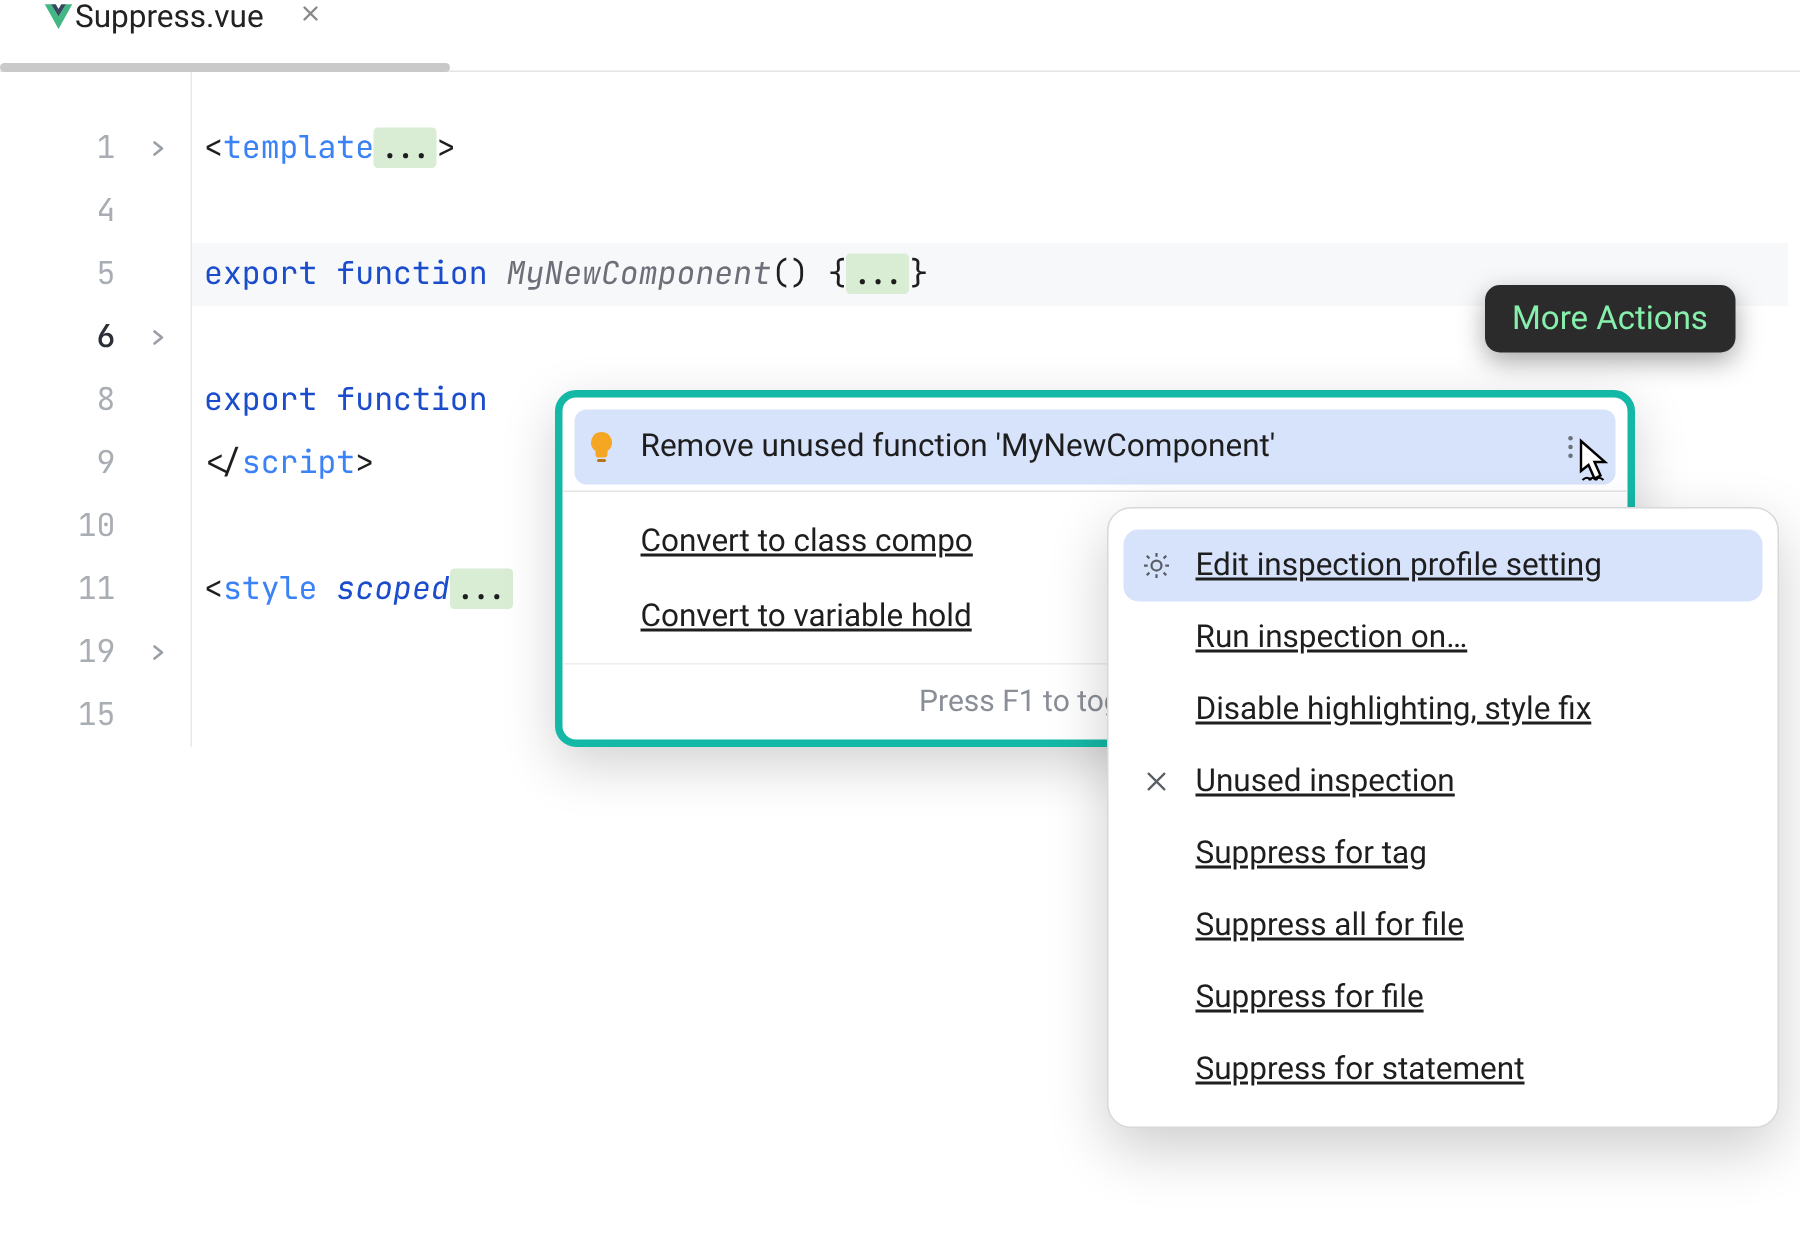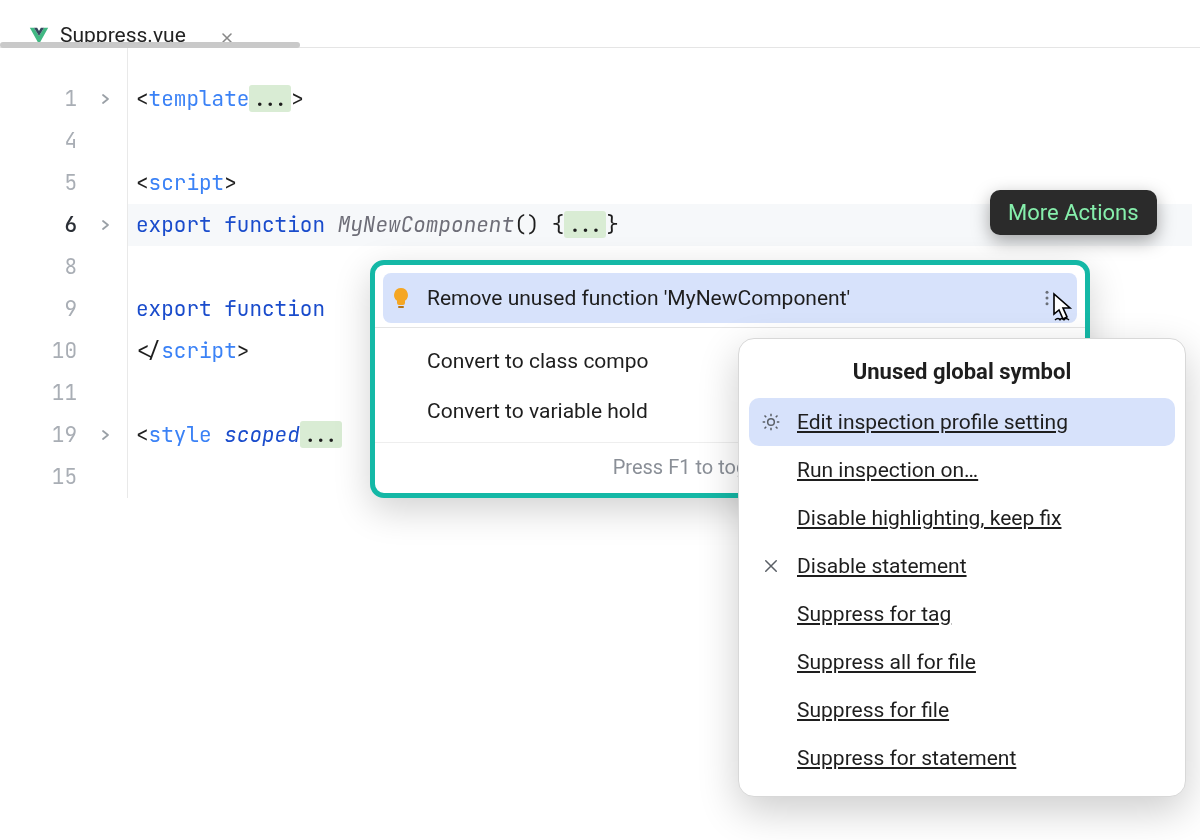--- a/index.html
+++ b/index.html
@@ -19,22 +19,21 @@
   .tab-bar {
     display: flex;
     align-items: center;
     height: 48px;
     border-bottom: 1px solid #e5e5e5;
     padding-left: 16px;
     position: relative;
   }
   .tab {
     display: flex;
-    align-items: flex-end;
-    gap: 10px;
+    align-items: flex-start;
     padding: 0 12px;
     height: 100%;
     position: relative;
   }
   .tab-icon {
     width: 22px;
     height: 22px;
     display: inline-flex;
     align-items: center;
     justify-content: center;
@@ -170,21 +169,21 @@
     display: inline-flex;
     align-items: center;
     justify-content: center;
     color: #6a6f78;
   }
   .popup-divider {
     height: 1px;
     background: #e4e4e4;
     margin: 2px 0;
   }
-  .popup-group { padding: 6px 0; }
+  .popup-group { padding: 6px 0; text-decoration: underline; }
   .popup-footer {
     padding: 12px 18px 14px;
     text-align: center;
     color: #8a8f97;
     font-size: 20px;
     border-top: 1px solid #eee;
   }
 
   
   .tooltip {
@@ -323,21 +322,20 @@
         </span>
       </div>
       <div class="gutter-row">
         <span class="ln">15</span>
         <span class="fold-marker"></span>
       </div>
     </div>
   <div class="code">
     <div class="code-line"><span class="pun">&lt;</span><span class="tag">template</span><span class="fold-bg">...</span><span class="pun">&gt;</span></div>
     <div class="code-line"></div>
-    <div class="code-line"><span class="pun">&lt;</span><span class="tag">script</span><span class="pun">&gt;</span></div>
     <div class="code-line highlight"><span class="kw">export</span><span> </span><span class="kw">function</span><span> </span><span class="ident">MyNewComponent</span><span class="pun">()</span><span class="pun"> {</span><span class="fold-bg">...</span><span class="pun">}</span></div>
     <div class="code-line"></div>
     <div class="code-line"><span class="kw">export</span><span> </span><span class="kw">function</span></div>
     <div class="code-line"><span class="pun">&lt;/</span><span class="tag">script</span><span class="pun">&gt;</span></div>
     <div class="code-line"></div>
     <div class="code-line"><span class="pun">&lt;</span><span class="tag">style</span><span> </span><span class="attr">scoped</span><span class="fold-bg">...</span></div>
     <div class="code-line"></div>
   </div>
 </div>
 
@@ -366,44 +364,43 @@
       <div class="popup-item">
         <span>Convert to variable hold</span>
       </div>
     </div>
   <div class="popup-footer">Press F1 to toggle preview</div>
 </div>
 
 <div class="tooltip">More Actions</div>
 
 <div class="submenu">
-  <div class="submenu-header">Unused global symbol</div>
   <div id="submenu-items">
       <div class="submenu-item selected">
         <span class="sicon">
           <svg viewBox="0 0 24 24" width="20" height="20">
             <path fill="none" stroke="currentColor" stroke-width="1.8" d="M12 8a4 4 0 1 0 0 8 4 4 0 0 0 0-8z"></path>
             <path fill="none" stroke="currentColor" stroke-width="1.8" d="M12 2v3M12 19v3M4.2 4.2l2.1 2.1M17.7 17.7l2.1 2.1M2 12h3M19 12h3M4.2 19.8l2.1-2.1M17.7 6.3l2.1-2.1"></path>
           </svg>
         </span>
         <span>Edit inspection profile setting</span>
       </div>
       <div class="submenu-item">
         <span>Run inspection on…</span>
       </div>
       <div class="submenu-item">
-        <span>Disable highlighting, keep fix</span>
+        <span>Disable highlighting, style fix</span>
       </div>
       <div class="submenu-item">
         <span class="sicon">
           <svg viewBox="0 0 24 24" width="18" height="18">
             <path stroke="currentColor" stroke-width="2" stroke-linecap="round" d="M5 5l14 14M19 5L5 19"></path>
           </svg>
         </span>
-        <span>Disable statement</span>
+        <span>Unused inspection</span>
       </div>
       <div class="submenu-item">
         <span>Suppress for tag</span>
       </div>
       <div class="submenu-item">
         <span>Suppress all for file</span>
       </div>
       <div class="submenu-item">
         <span>Suppress for file</span>
       </div>

